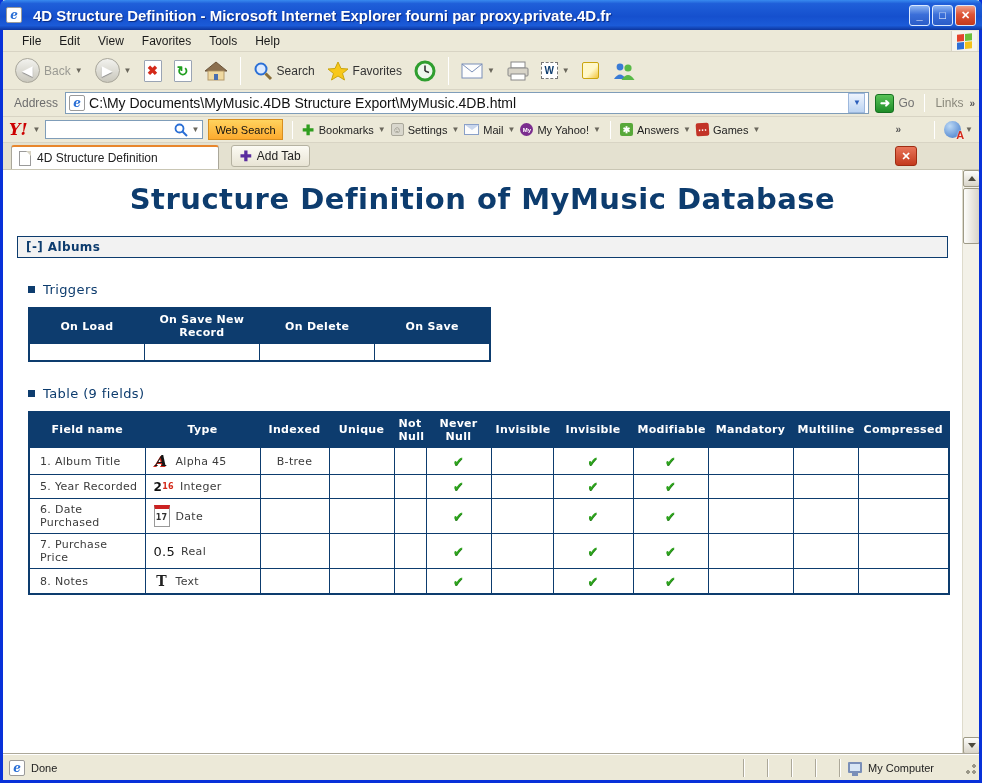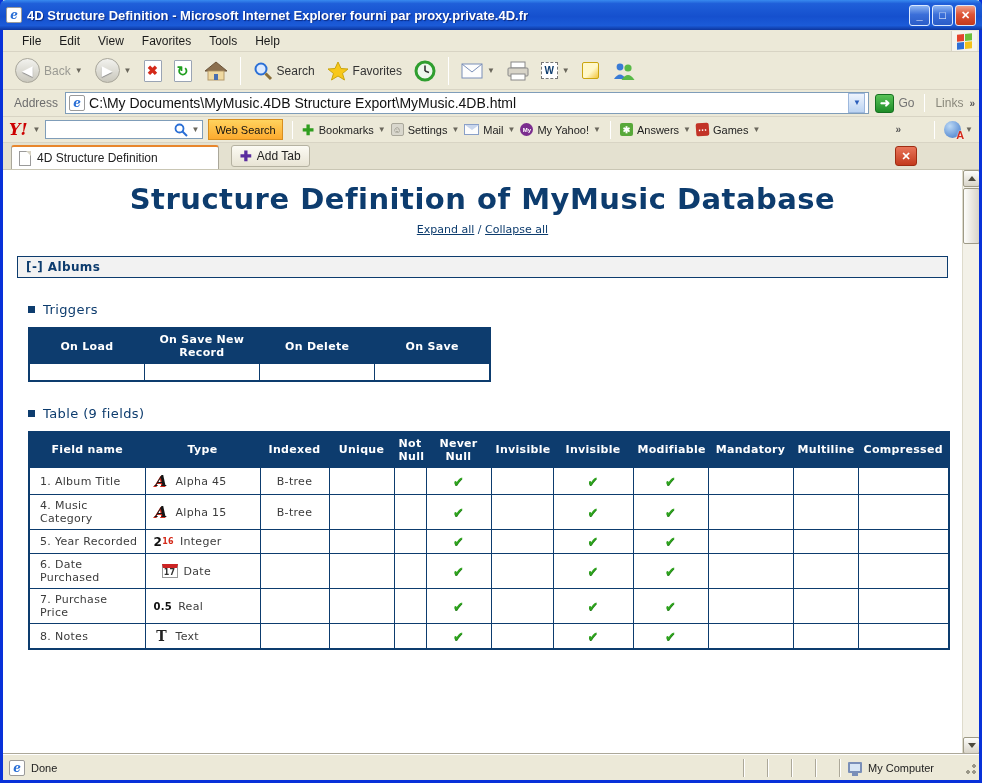--- a/index.html
+++ b/index.html
@@ -4,22 +4,22 @@
 <style>
   * { margin:0; padding:0; box-sizing:border-box; }
   html,body { width:982px; height:783px; overflow:hidden; font-family:"Liberation Sans", sans-serif; }
   #window { position:relative; width:982px; height:783px; background:#ece9d8;
             border:3px solid #0831d9; border-top:none; }
 
   
   .titlebar { position:absolute; top:0; left:-3px; right:-3px; height:30px;
     background:linear-gradient(180deg,#388aef 0%,#1f5fd9 12%,#1550ce 55%,#1b5bd8 85%,#0d369e 100%);
     display:flex; align-items:center; padding:0 6px; border-radius:6px 6px 0 0; }
-  .titlebar .apptitle { color:#fff; font-weight:bold; font-size:13px; text-shadow:1px 1px 1px #0a2a80;
-    white-space:nowrap; overflow:hidden; flex:1; margin-left:5px; }
+  .titlebar .apptitle { color:#fff; font-weight:bold; font-size:15px; text-shadow:1px 1px 1px #0a2a80;
+    white-space:nowrap; overflow:hidden; flex:1; margin-left:11px; }
   .ie-doc { width:16px; height:16px; background:#fff; border:1px solid #9a9a9a; border-radius:2px;
     display:inline-flex; align-items:center; justify-content:center; font-family:"DejaVu Serif",serif;
     font-style:italic; font-weight:bold; color:#2a6fd6; font-size:12px; flex:0 0 auto; }
   .winbtns { display:flex; gap:2px; }
   .winbtn { width:21px; height:21px; border-radius:3px; border:1px solid #dbe9ff;
     background:linear-gradient(180deg,#8db5f2 0%,#3b6fd9 45%,#2a5cc8 100%);
     color:#fff; font-size:11px; line-height:19px; text-align:center; font-weight:bold; }
   .winbtn.close { background:linear-gradient(180deg,#f0a088 0%,#dd5335 45%,#c33a1d 100%); }
 
   
@@ -130,23 +130,23 @@
   .t-fields col.c9{width:85px}.t-fields col.c10{width:65px}.t-fields col.c11{width:91px}
   .t-fields td { text-align:center; }
   .t-fields td.cell-name { text-align:left; padding-left:10px; }
   .t-fields td.cell-type { text-align:left; padding-left:8px; }
   .check { color:#2EA41E; font-size:13px; font-weight:bold; text-shadow:0 1px 0 #1d7a12; }
   .typewrap { display:inline-flex; align-items:center; gap:6px; }
   .ticon { display:inline-flex; align-items:center; justify-content:center; min-width:16px; }
   .ti-alpha { font-family:"DejaVu Serif",serif; font-style:italic; font-weight:bold; font-size:15px; color:#151515; text-shadow:-1px 1px 0 #d42a1a; }
   .ti-integer { font-weight:bold; font-size:12px; color:#111; }
   .ti-integer sup { color:#d42a1a; font-size:8px; }
-  .ti-date { width:16px; height:14px; background:#fff; border:1px solid #999; border-top:4px solid #cc2222;
-    font-size:8px; color:#333; line-height:9px; text-align:center; font-weight:bold;margin-left:8px; }
-  .ti-real { font-weight:bold; font-size:10px; color:#111; }
+  .ti-date { width:16px; height:22px; background:#fff; border:1px solid #999; border-top:4px solid #cc2222;
+    font-size:8px; color:#333; line-height:9px; text-align:center; font-weight:bold; }
+  .ti-real { font-weight:normal; font-size:13px; color:#111; }
   .ti-text { font-family:"DejaVu Serif",serif; font-weight:bold; font-size:14px; color:#222; }
 
   
   .scrollbar { position:absolute; top:0; right:0; bottom:0; width:17px; background:#f3f1e8; border-left:1px solid #dedbcc; }
   .sb-btn { position:absolute; left:0; width:17px; height:17px; background:linear-gradient(180deg,#fdfdfb,#d8d4c8);
     border:1px solid #9e9a87; border-radius:2px; display:flex; align-items:center; justify-content:center; }
   .sb-up { top:0; } .sb-down { bottom:0; }
   .tri-up { width:0; height:0; border-left:4px solid transparent; border-right:4px solid transparent; border-bottom:5px solid #4d4a3e; }
   .tri-down { width:0; height:0; border-left:4px solid transparent; border-right:4px solid transparent; border-top:5px solid #4d4a3e; }
   .sb-thumb { position:absolute; left:0; top:18px; width:17px; height:56px;
@@ -354,25 +354,20 @@
     <span class="addtab">
       <span class="plus">✚</span>
       <span class="addtab-label">Add Tab</span>
     </span>
     <span class="tab-close">✕</span>
   </div>
 
   <div class="content">
     <div class="page">
       <h1>Structure Definition of MyMusic Database</h1>
-      <div class="linksline">
-        <a>Expand all</a>
-        <span>/</span>
-        <a>Collapse all</a>
-      </div>
 
       <div class="section-box">[-] Albums</div>
 
       <div class="subhead">
         <span class="sq"></span>
         <span>Triggers</span>
       </div>
       <table class="dbt t-triggers">
         <thead>
             <tr>
@@ -439,37 +434,20 @@
               <td></td>
               <td><span class="check">✔</span></td>
               <td></td>
               <td><span class="check">✔</span></td>
               <td><span class="check">✔</span></td>
               <td></td>
               <td></td>
               <td></td>
             </tr>
             <tr>
-              <td class="cell-name">4. Music Category</td>
-              <td class="cell-type"><span class="typewrap">
-                  <span class="ticon ti-alpha">A</span>
-                  <span>Alpha 15</span>
-                </span></td>
-              <td>B-tree</td>
-              <td></td>
-              <td></td>
-              <td><span class="check">✔</span></td>
-              <td></td>
-              <td><span class="check">✔</span></td>
-              <td><span class="check">✔</span></td>
-              <td></td>
-              <td></td>
-              <td></td>
-            </tr>
-            <tr>
               <td class="cell-name">5. Year Recorded</td>
               <td class="cell-type"><span class="typewrap">
                   <span class="ticon ti-integer">2<sup>16</sup></span>
                   <span>Integer</span>
                 </span></td>
               <td></td>
               <td></td>
               <td></td>
               <td><span class="check">✔</span></td>
               <td></td>

